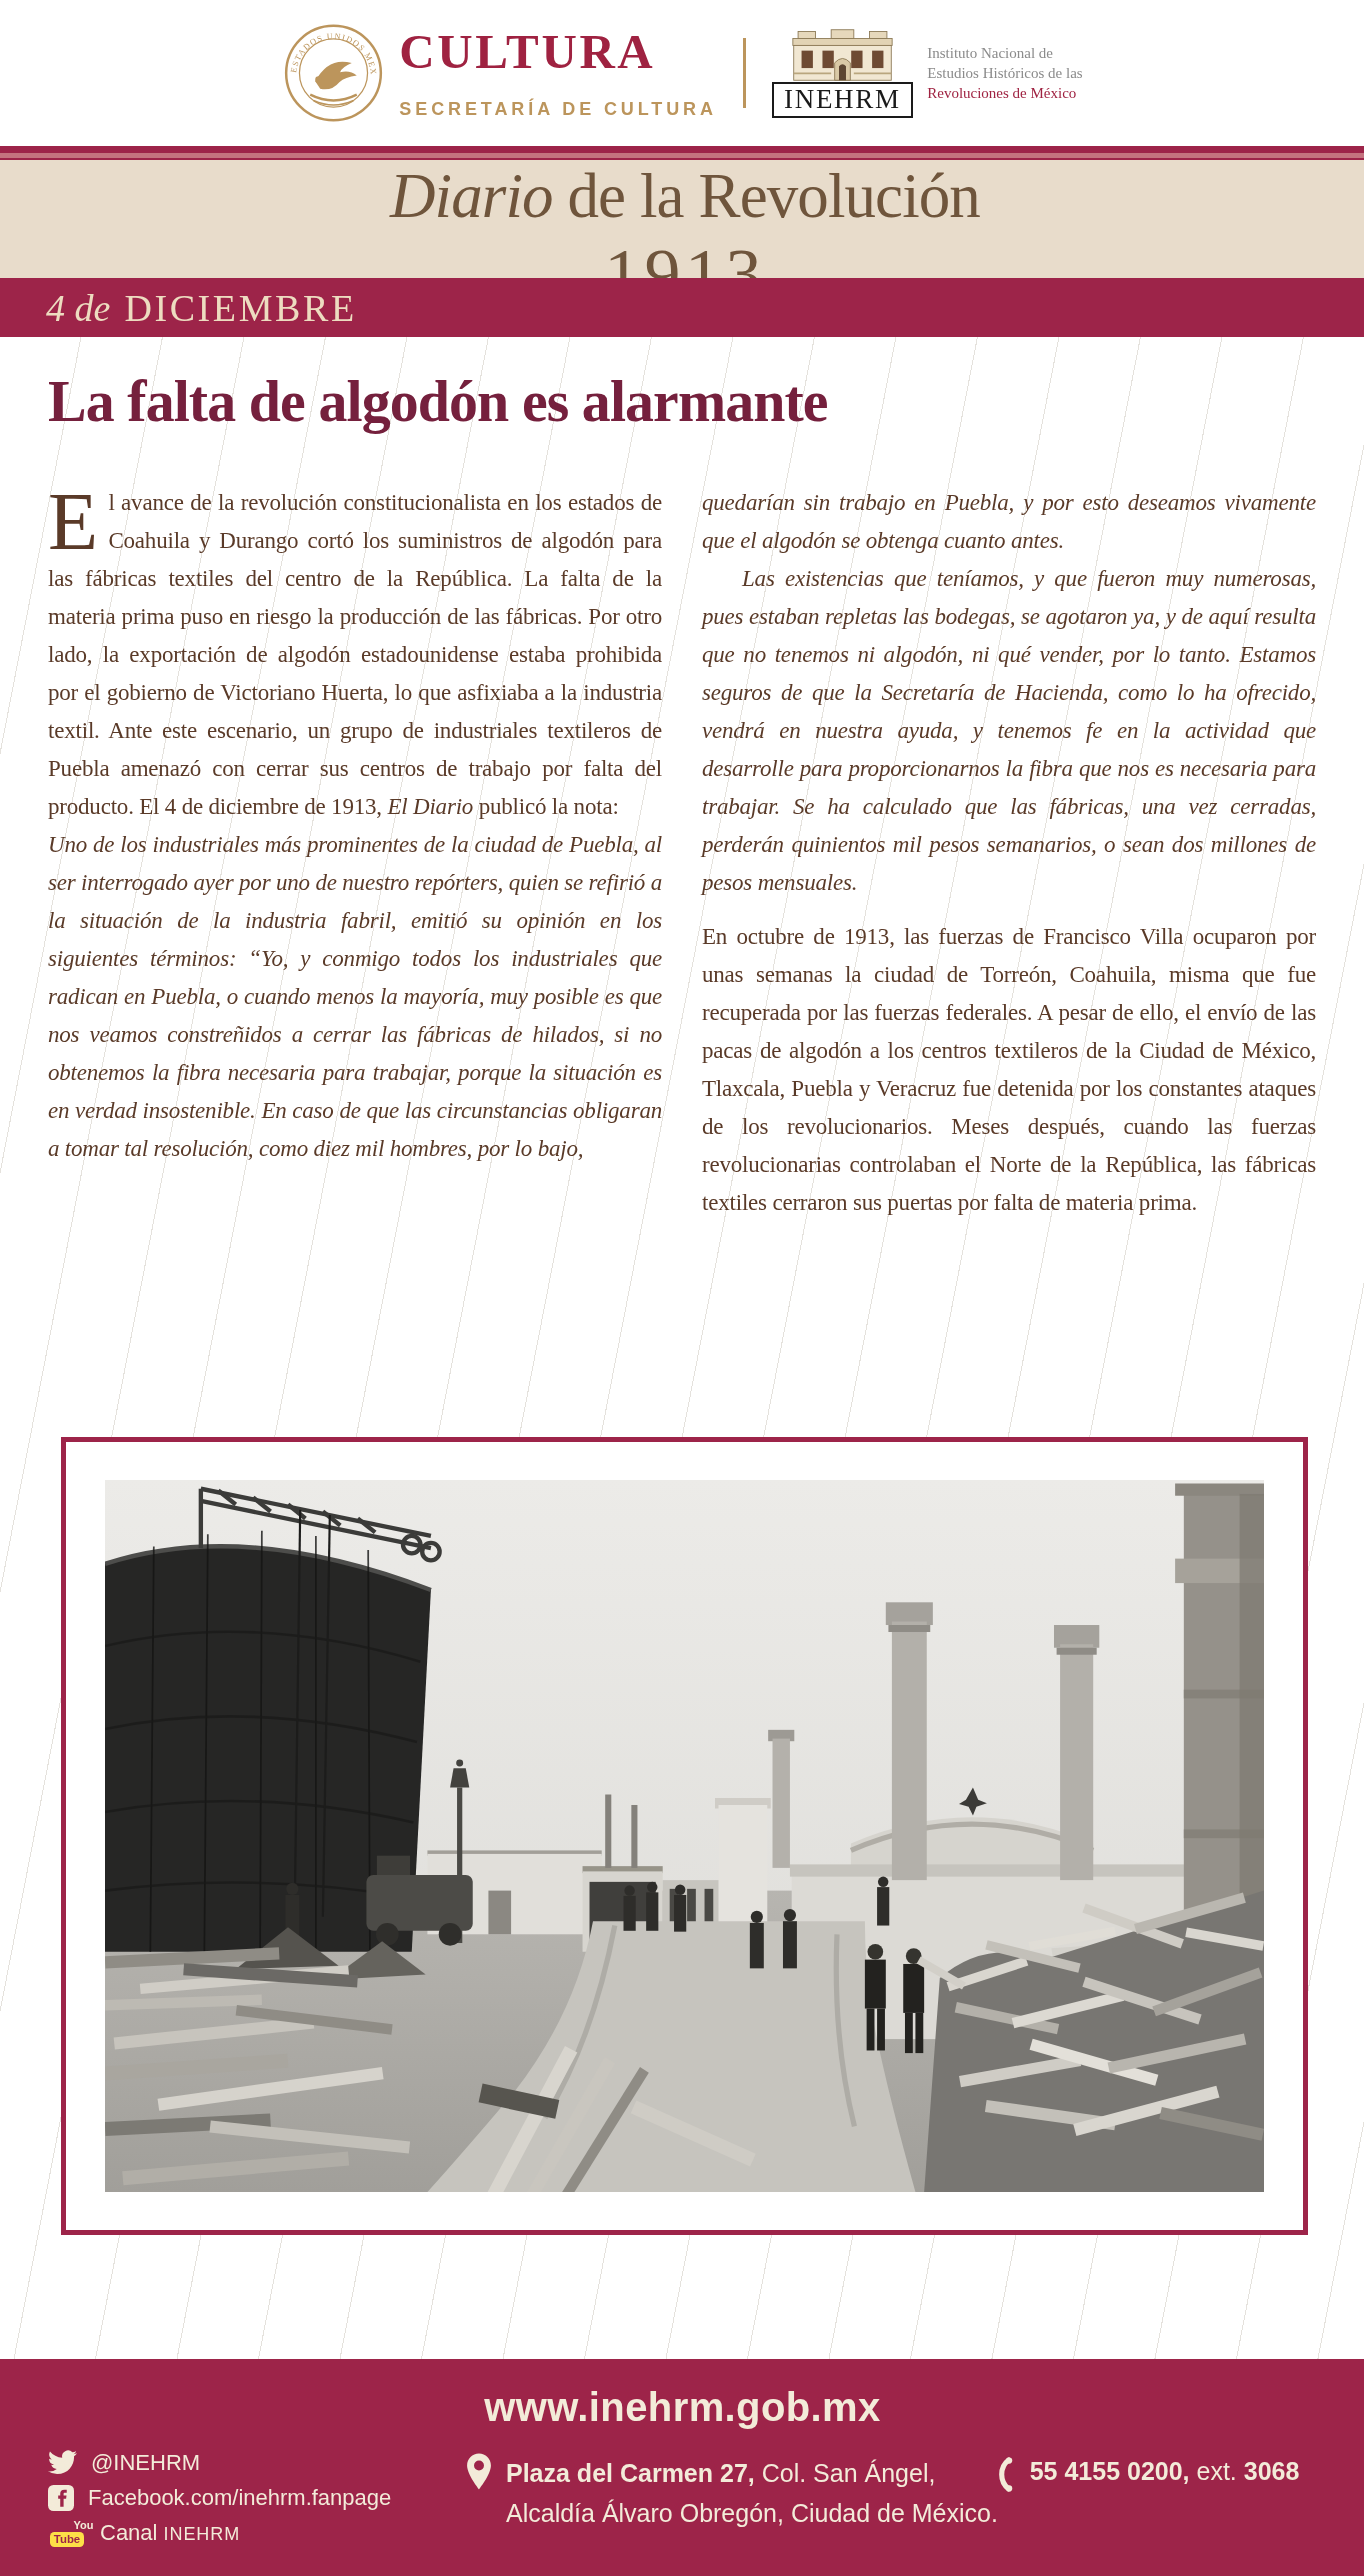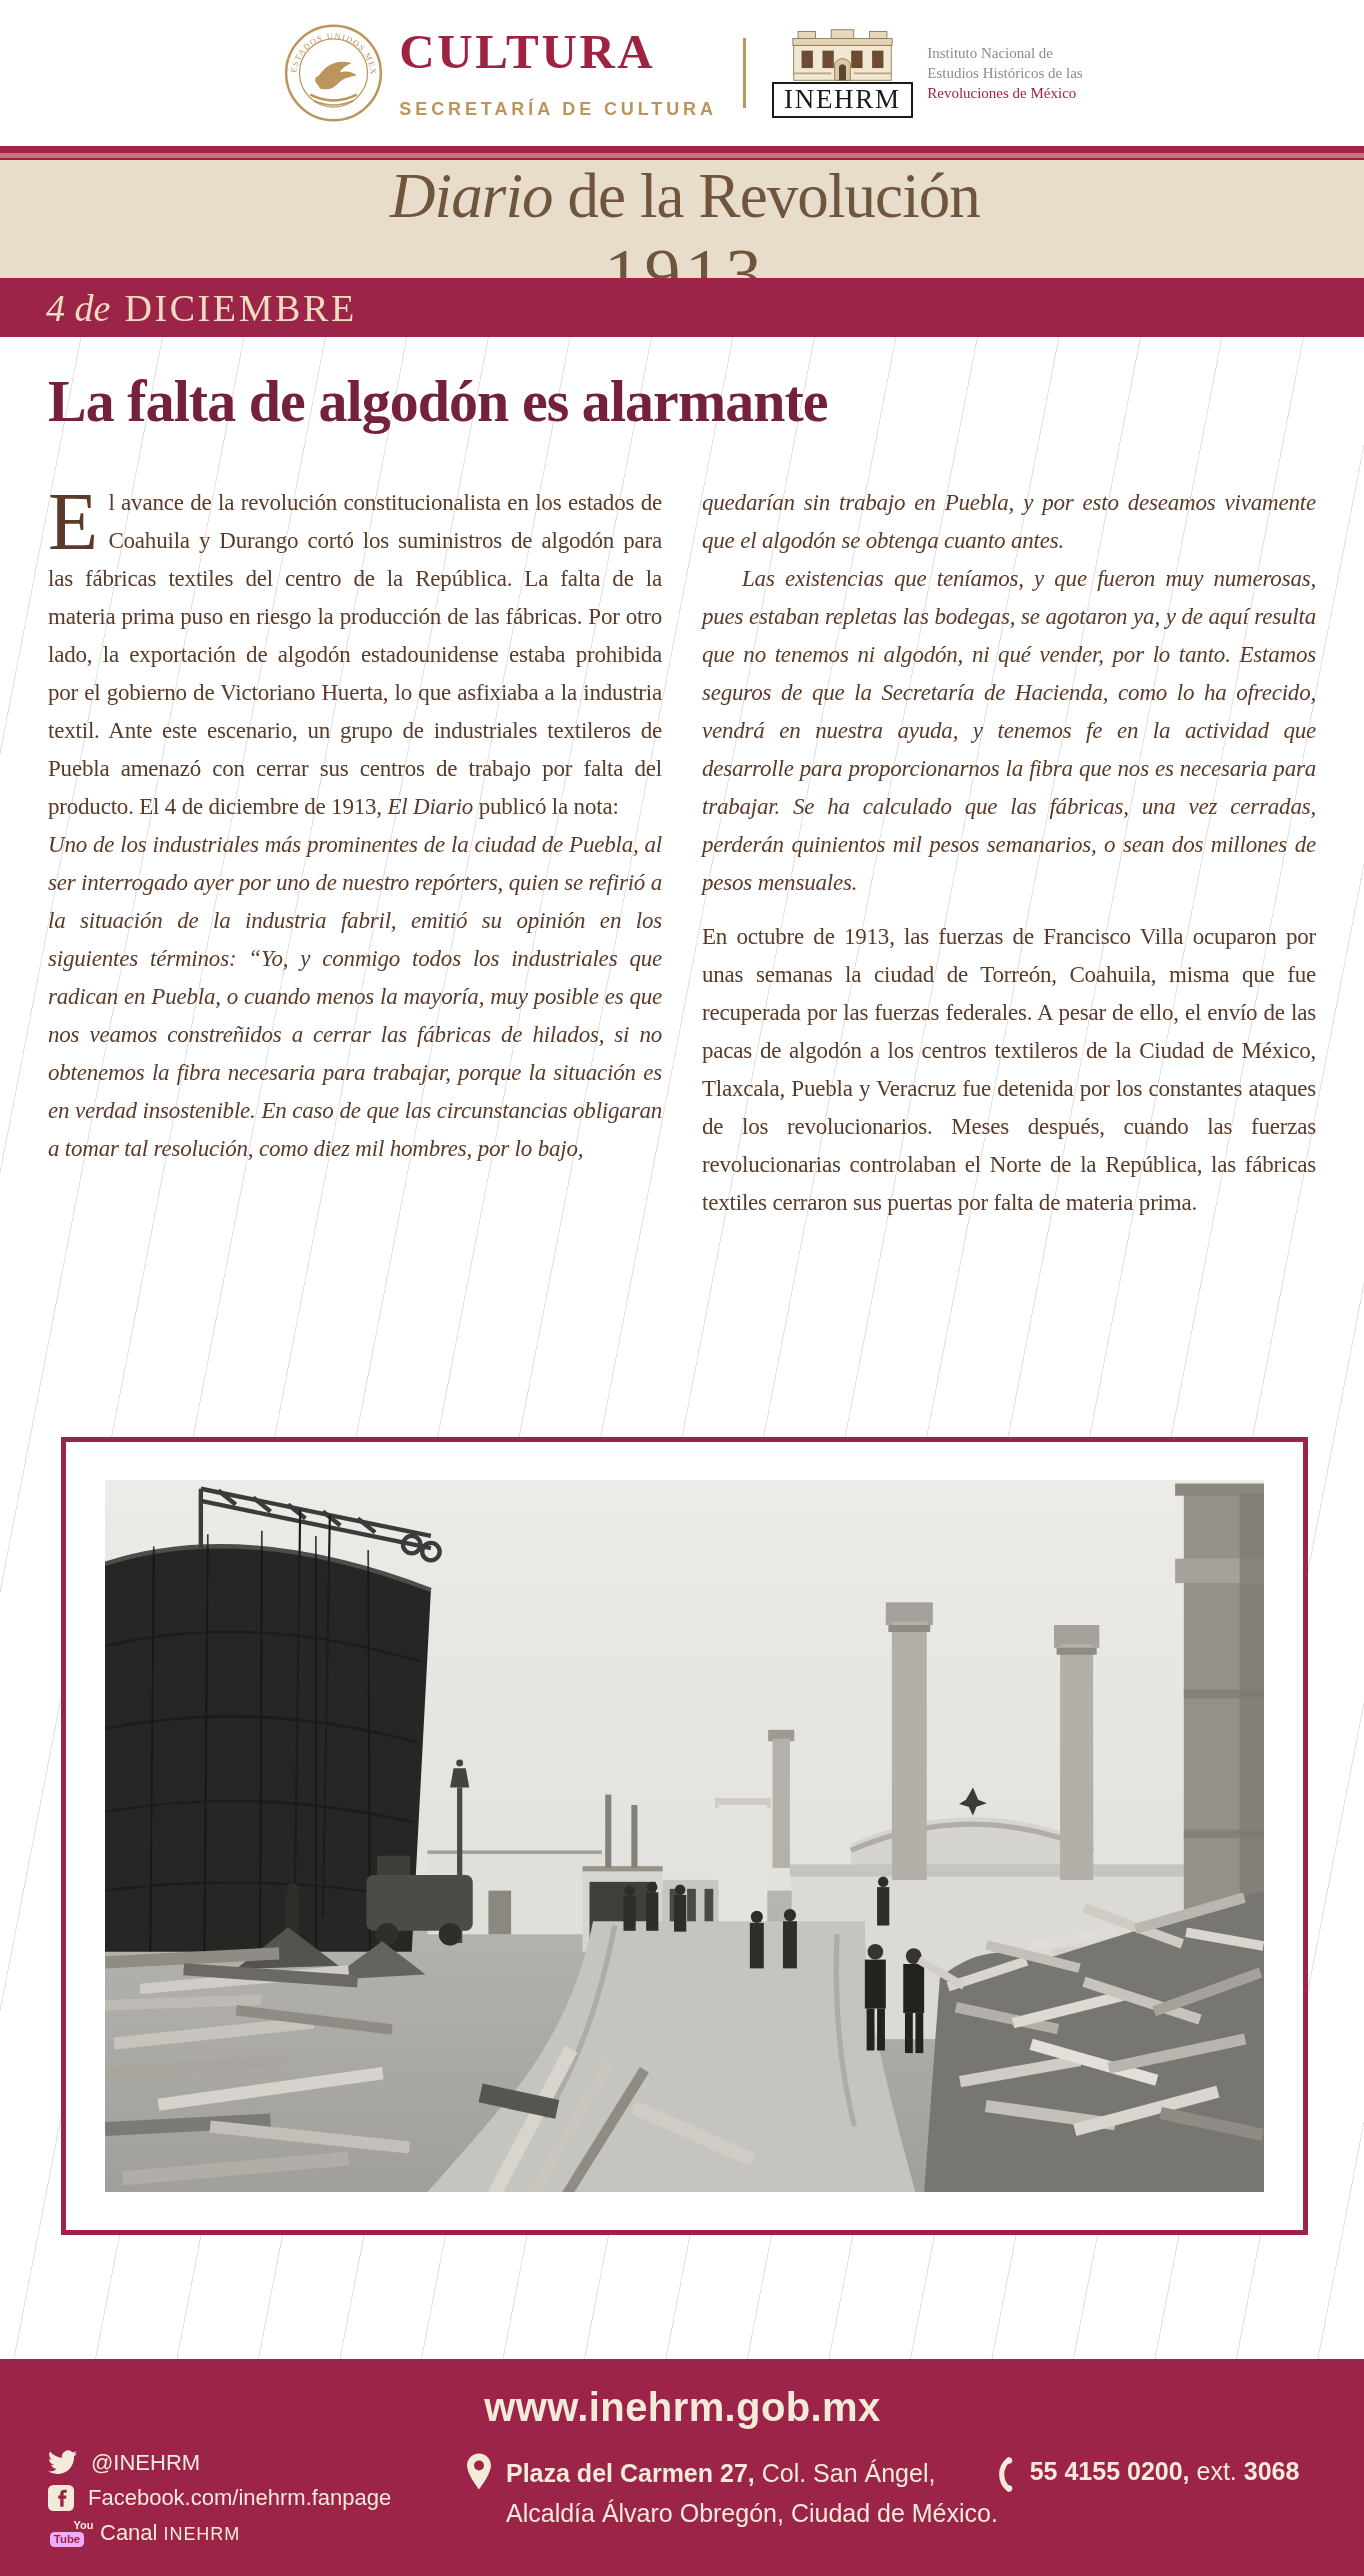--- a/index.html
+++ b/index.html
@@ -68,21 +68,21 @@
   .footer{position:absolute;top:2359px;left:0;width:1365px;height:256px;background:#9d2449;
           color:#f3ebd9;font-family:"Liberation Sans",sans-serif;}
   .website{position:absolute;top:26px;left:0;width:1365px;text-align:center;font-size:40px;
            font-weight:bold;letter-spacing:0.4px;}
   .social{position:absolute;top:91px;left:48px;display:flex;flex-direction:column;gap:6.1px;}
   .social-row{display:flex;align-items:flex-start;gap:14px;font-size:22px;height:29px;}
   .social-row svg{flex:0 0 auto;}
   .sc-small{font-size:0.82em;letter-spacing:0.9px;}
   .yt-icon{display:flex;flex-direction:column;align-items:center;line-height:1;width:38px;}
   .yt-top{font-size:11px;font-weight:bold;color:#f3ebd9;margin-left:33px;}
-  .yt-box{background:#f0abfc;color:#9d2449;font-size:11.4px;font-weight:bold;border-radius:4.4px;
+  .yt-box{background:#fde047;color:#9d2449;font-size:11.4px;font-weight:bold;border-radius:4.4px;
           padding:1.7px 3.5px;margin-top:0.9px;}
   .address{position:absolute;top:94px;left:466px;display:flex;gap:14px;font-size:25px;line-height:40px;}
   .phone{position:absolute;top:98px;left:993px;display:flex;align-items:flex-start;gap:15.7px;font-size:25px;}
   .b{font-weight:bold;}
 </style>
 </head>
 <body>
 
 <div class="page">
 

